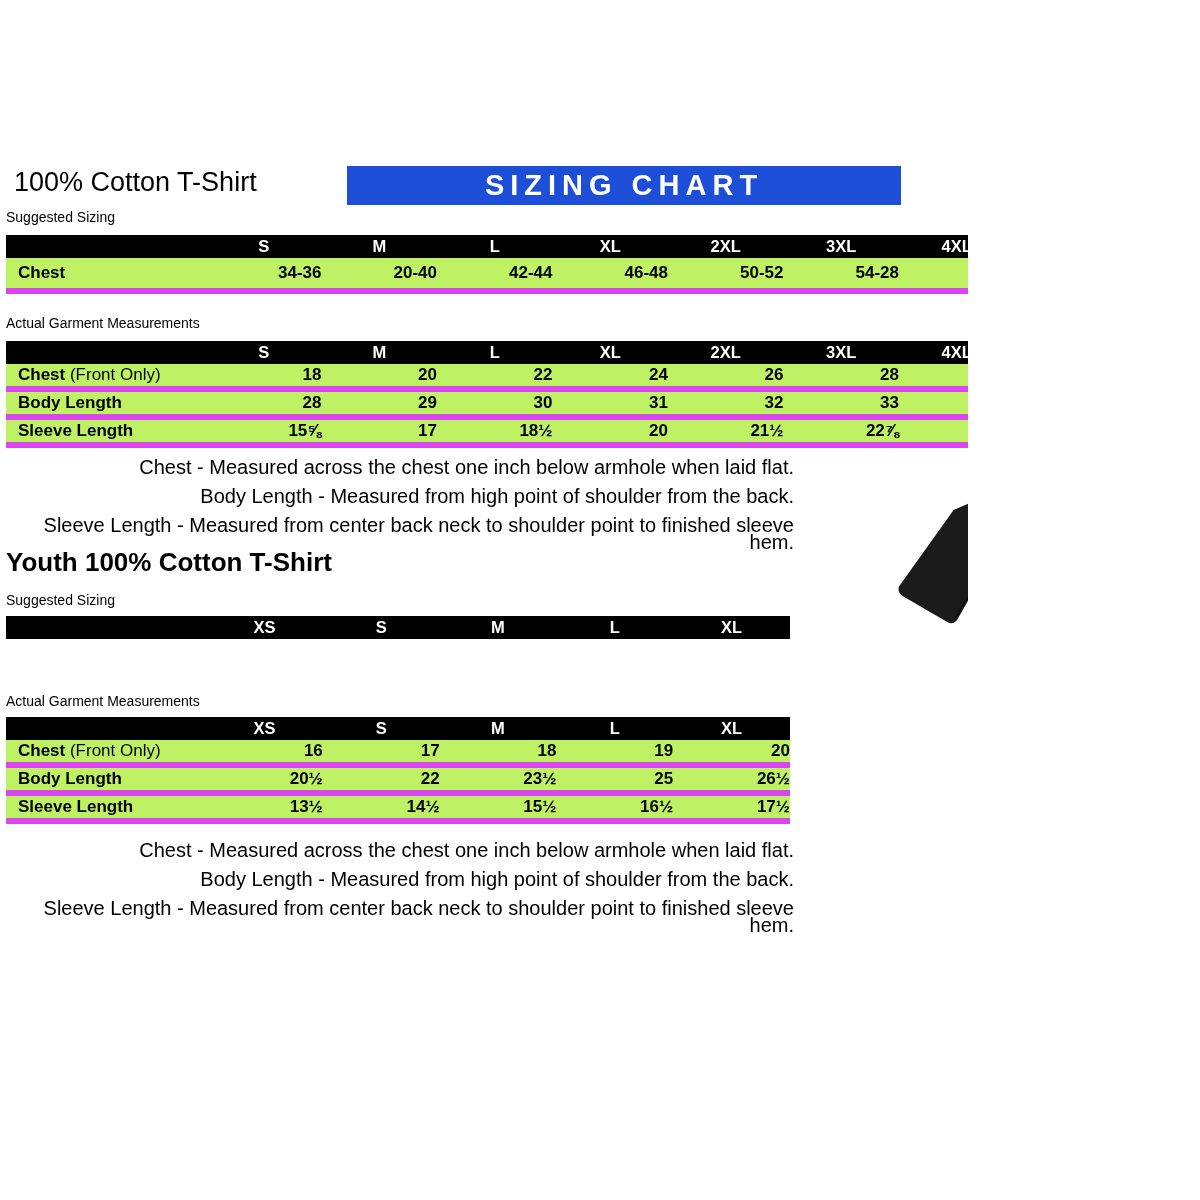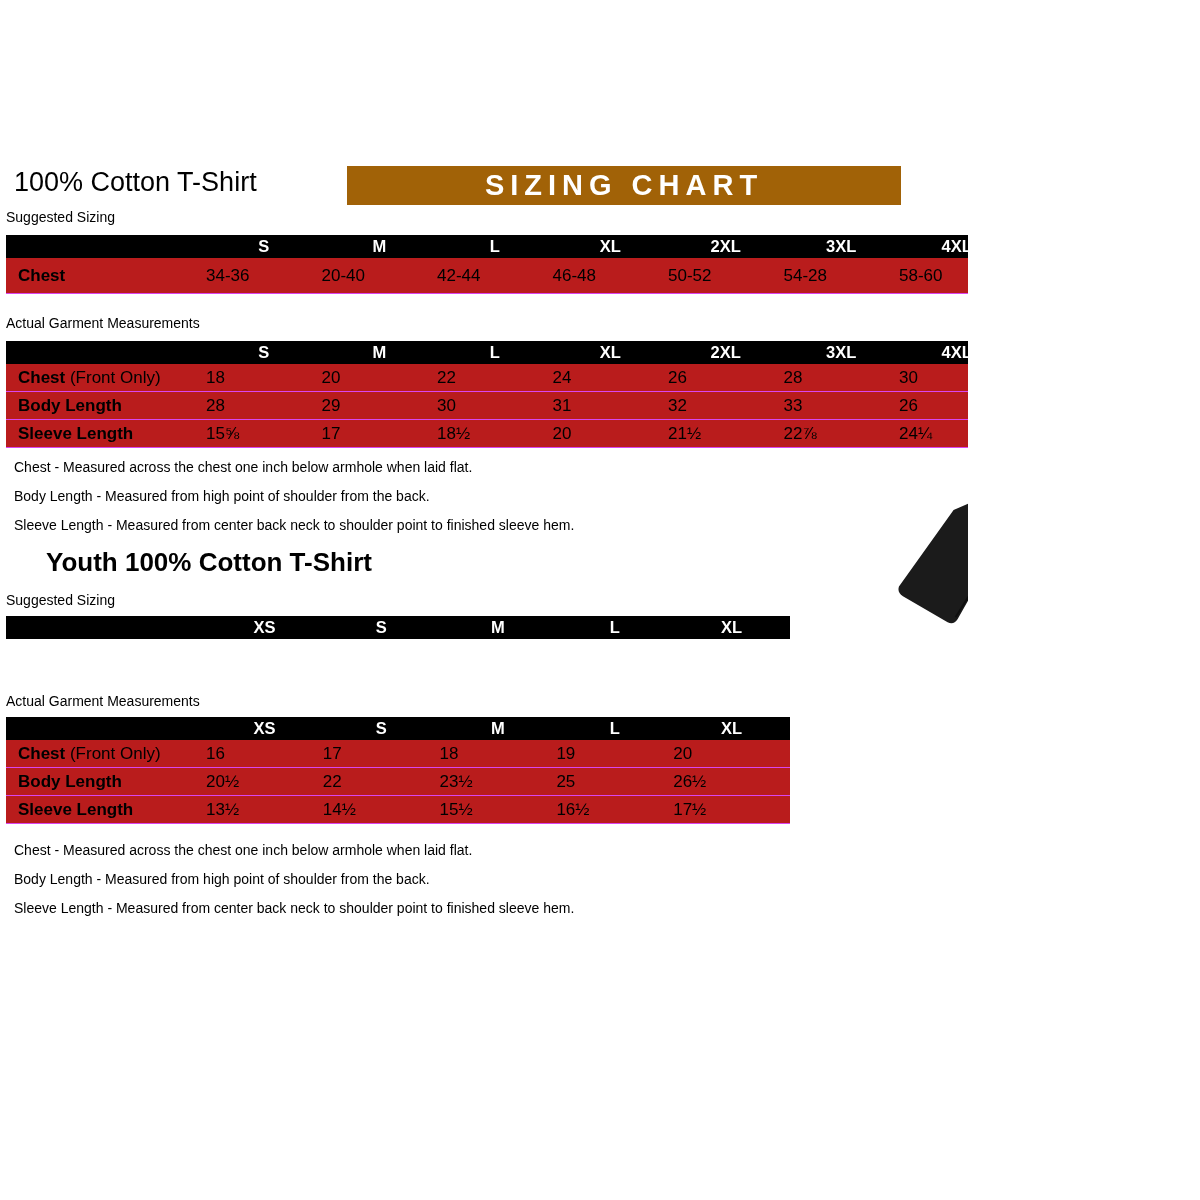--- a/index.html
+++ b/index.html
@@ -2,47 +2,47 @@
 <html><head>
 <meta charset="utf-8">
 <style>
   * { box-sizing: border-box; margin: 0; padding: 0; }
   html, body { background: #fff; }
   body { font-family: "Liberation Sans", sans-serif; color: #000; }
   .page { position: relative; width: 968px; height: 1200px; background: #fff; overflow: hidden; }
   .abs { position: absolute; }
 
   .adult-title { left: 14px; top: 167px; font-size: 27px; font-weight: 400; }
-  .banner { left: 347px; top: 166px; width: 554px; height: 39px; background: #a16207; color: #fff;
+  .banner { left: 347px; top: 166px; width: 554px; height: 39px; background: #1d4ed8; color: #fff;
             display: flex; align-items: center; justify-content: center;
             font-size: 29px; font-weight: 700; letter-spacing: 6px; }
   .section-label { font-size: 14px; font-weight: 400; }
   .lbl-adult-suggested { left: 6px; top: 209px; }
   .lbl-adult-actual { left: 6px; top: 315px; }
   .lbl-youth-suggested { left: 6px; top: 592px; }
   .lbl-youth-actual { left: 6px; top: 693px; }
 
-  .youth-title { left: 6px; top: 547px; font-size: 26px; font-weight: 700; margin-left: 40px; }
+  .youth-title { left: 6px; top: 547px; font-size: 26px; font-weight: 700; }
 
   .table { font-size: 17px; }
   .tbl-adult-suggested { left: 6px; top: 235px; width: 1124px; }
   .tbl-adult-actual    { left: 6px; top: 341px; width: 1124px; }
   .tbl-youth-suggested { left: 6px; top: 616px; width: 784px; }
   .tbl-youth-actual    { left: 6px; top: 717px; width: 784px; }
 
   .thead { display: grid; background: #000; color: #fff; height: 23px; align-items: center; }
   .th { text-align: center; font-weight: 700; font-size: 16.5px; }
-  .trow { display: grid; align-items: center; height: 28px; border-bottom: 1px solid #d946ef; background: #b91c1c; }
+  .trow { display: grid; align-items: center; height: 28px; border-bottom: 6px solid #d946ef; background: #bef264; }
   .tall .trow { height: 36px; }
   .tlabel { padding-left: 12px; font-size: 17px; }
   .tlabel b { font-weight: 700; }
-  .tcell { text-align: left; font-size: 17px; }
+  .tcell { text-align: right; font-size: 17px; font-weight: bold; }
 
   .notes { width: 780px; }
-  .notes p { margin: 0 0 12px 0; font-size: 14px; line-height: 17px; }
+  .notes p { margin: 0 0 12px 0; font-size: 20px; line-height: 17px; text-align: right; }
   .adult-notes { left: 14px; top: 459px; }
   .youth-notes { left: 14px; top: 842px; }
 
   .tshirt { left: 892px; top: 468px; width: 298px; height: 368px; }
 </style>
 </head>
 <body>
 
 <div class="page">
 

